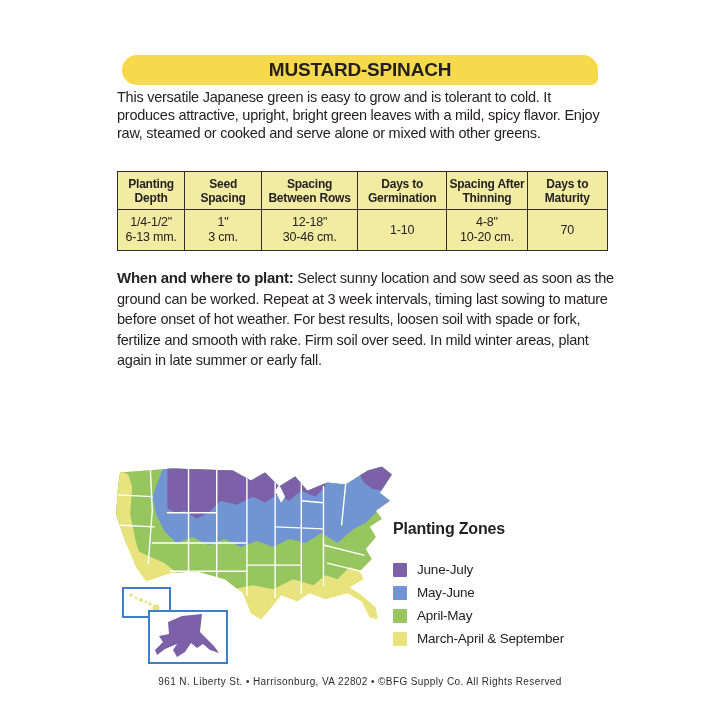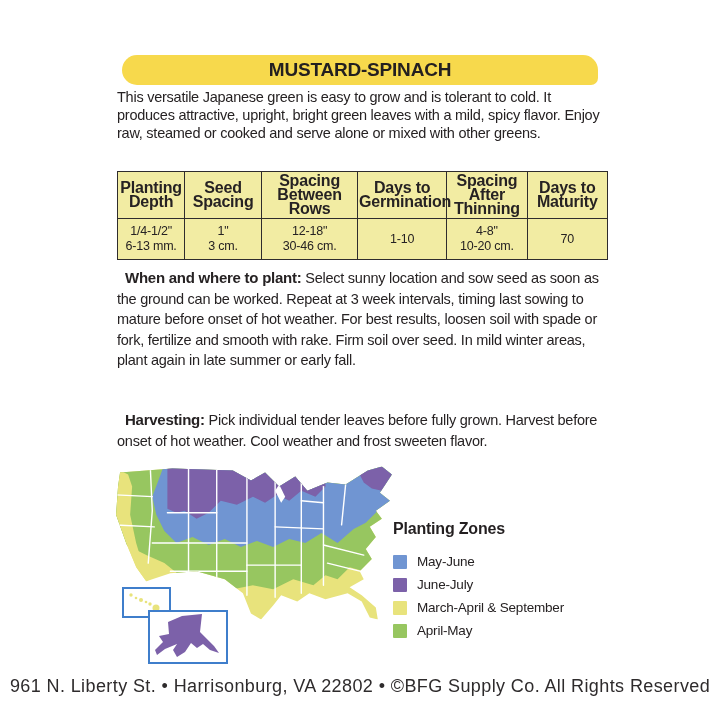--- a/index.html
+++ b/index.html
@@ -24,49 +24,49 @@
 
   .info-table {
     position:absolute; left:117px; top:171px; width:491px;
     border-collapse:collapse; table-layout:fixed;
   }
   .info-table th, .info-table td {
     border:1.6px solid #2f2c2d; background:transparent;
     text-align:center; vertical-align:middle;
     white-space:pre-line; letter-spacing:-0.2px;
   }
-  .info-table th { font-size:16px; font-weight:700; height:38px; line-height:14px; padding:2px 1px; }
+  .info-table th { font-size:12px; font-weight:700; height:38px; line-height:14px; padding:2px 1px; }
   .info-table td { font-size:12.5px; font-weight:400; height:41px; line-height:15px; padding:2px 1px; }
 
   .sec {
     position:absolute; left:117px; width:498px;
     font-size:14.5px; line-height:20.5px; letter-spacing:-0.25px;
   }
-  .sec b { font-weight:700; font-size:15px;margin-left:8px; }
+  .sec b { font-weight:700; font-size:15px; }
   .sec-when { top:268px; }
   .sec-care { top:380px; }
   .sec-harvest { top:410px; }
 
   .map-section { position:absolute; left:112px; top:464px; width:500px; height:214px; }
   .usmap { position:absolute; left:0; top:2px; }
 
   .inset { position:absolute; background:#ffffff; }
   .inset-hawaii { left:10px; top:123px; width:49px; height:31px; }
   .inset-alaska { left:36px; top:146px; width:80px; height:54px; }
   .inset svg { display:block; }
 
   .legend { position:absolute; left:281px; top:56px; }
-  .legend-title { font-size:16px; font-weight:700; letter-spacing:-0.2px; margin-bottom:16px; color:#231f20; }
+  .legend-title { font-size:16px; font-weight:700; letter-spacing:-0.2px; margin-bottom:24px; color:#231f20; }
   .legend-item { display:flex; align-items:center; margin-bottom:8px; }
   .legend-swatch { width:14px; height:14px; border-radius:1px; margin-right:10px; flex:0 0 auto; }
   .legend-label { font-size:13.5px; letter-spacing:-0.2px; }
 
   .footer {
     position:absolute; left:0; top:676px; width:720px; text-align:center;
-    font-size:18px; letter-spacing:0.4px; color:#2e2b2c;
+    font-size:10px; letter-spacing:0.4px; color:#2e2b2c;
   }
 </style>
 </head>
 <body>
 
 <div class="page">
 
   <div class="banner" style="background-color: rgb(247, 217, 76); flex-direction: column;">
     <span class="t-bold">MUSTARD-SPINACH</span>
   </div>
@@ -110,21 +110,20 @@
         <td>4-8"
 10-20 cm.</td>
         <td>70</td>
       </tr>
     </tbody>
   </table>
 
   <p class="sec sec-when"><b>When and where to plant:</b> <span>Select sunny location and sow seed as soon as the ground can be worked. Repeat at 3 week intervals, timing last sowing to mature before onset of hot weather. For best results, loosen soil with spade or fork, fertilize and smooth with rake. Firm soil over seed. In mild winter areas, plant again in late summer or early fall.</span></p>
 
 
-  <p class="sec sec-harvest"><b>Harvesting:</b> <span>Pick individual tender leaves before fully grown. Harvest before onset of hot weather. Cool weather and frost sweeten flavor.</span></p>
 
   <div class="map-section">
 
     <svg class="usmap" width="290" height="158" viewBox="0 0 288 156" xmlns="http://www.w3.org/2000/svg">
       <defs>
         <clipPath id="usClip">
           <path d="M 8 6 L 60 2 L 120 4 L 138 14 L 152 6 L 166 20 L 182 10 L 194 24 L 214 16 L 232 18 L 254 4 L 268 0 L 278 8 L 266 26 L 276 34 L 262 44 L 268 52 L 256 60 L 262 70 L 252 82 L 258 92 L 246 104 L 250 112 L 236 120 L 248 128 L 262 140 L 264 152 L 256 150 L 248 134 L 234 126 L 212 132 L 196 126 L 184 134 L 168 128 L 160 138 L 148 152 L 138 146 L 130 126 L 112 112 L 84 104 L 58 106 L 34 114 L 24 100 L 14 76 L 4 48 L 6 20 Z"></path>
         </clipPath>
       </defs>
       <g clip-path="url(#usClip)">
@@ -173,33 +172,33 @@
 
     <div class="inset inset-alaska" style="border: 2px solid rgb(63, 126, 203);">
       <svg width="76" height="50" viewBox="0 0 76 50">
         <path d="M 32 4 L 52 2 L 50 20 L 64 34 L 69 41 L 60 38 L 53 32 L 47 36 L 41 31 L 35 40 L 27 45 L 23 38 L 27 32 L 15 37 L 7 43 L 5 38 L 13 30 L 9 24 L 19 22 L 18 10 Z" style="fill: rgb(124, 97, 169);"></path>
       </svg>
     </div>
 
     <div class="legend">
       <div class="legend-title">Planting Zones</div>
       <div class="legend-item">
+        <span class="legend-swatch" style="background-color: rgb(124, 97, 169);"></span>
+        <span class="legend-label">June-July</span>
+      </div>
+      <div class="legend-item">
         <span class="legend-swatch" style="background-color: rgb(112, 149, 210);"></span>
         <span class="legend-label">May-June</span>
       </div>
       <div class="legend-item">
-        <span class="legend-swatch" style="background-color: rgb(124, 97, 169);"></span>
-        <span class="legend-label">June-July</span>
+        <span class="legend-swatch" style="background-color: rgb(151, 198, 96);"></span>
+        <span class="legend-label">April-May</span>
       </div>
       <div class="legend-item">
         <span class="legend-swatch" style="background-color: rgb(232, 227, 124);"></span>
         <span class="legend-label">March-April &amp; September</span>
       </div>
-      <div class="legend-item">
-        <span class="legend-swatch" style="background-color: rgb(151, 198, 96);"></span>
-        <span class="legend-label">April-May</span>
-      </div>
     </div>
   </div>
 
   <div class="footer">961 N. Liberty St. • Harrisonburg, VA 22802 • ©BFG Supply Co. All Rights Reserved</div>
 
 </div>
 
 </body></html>

